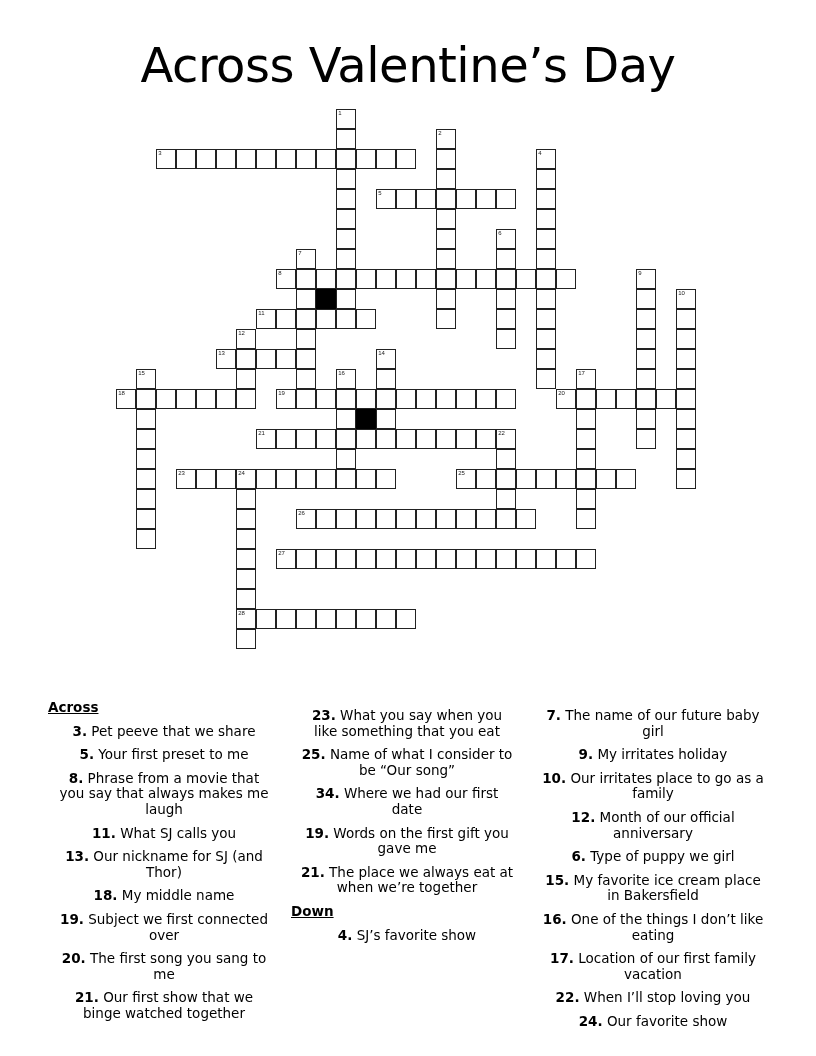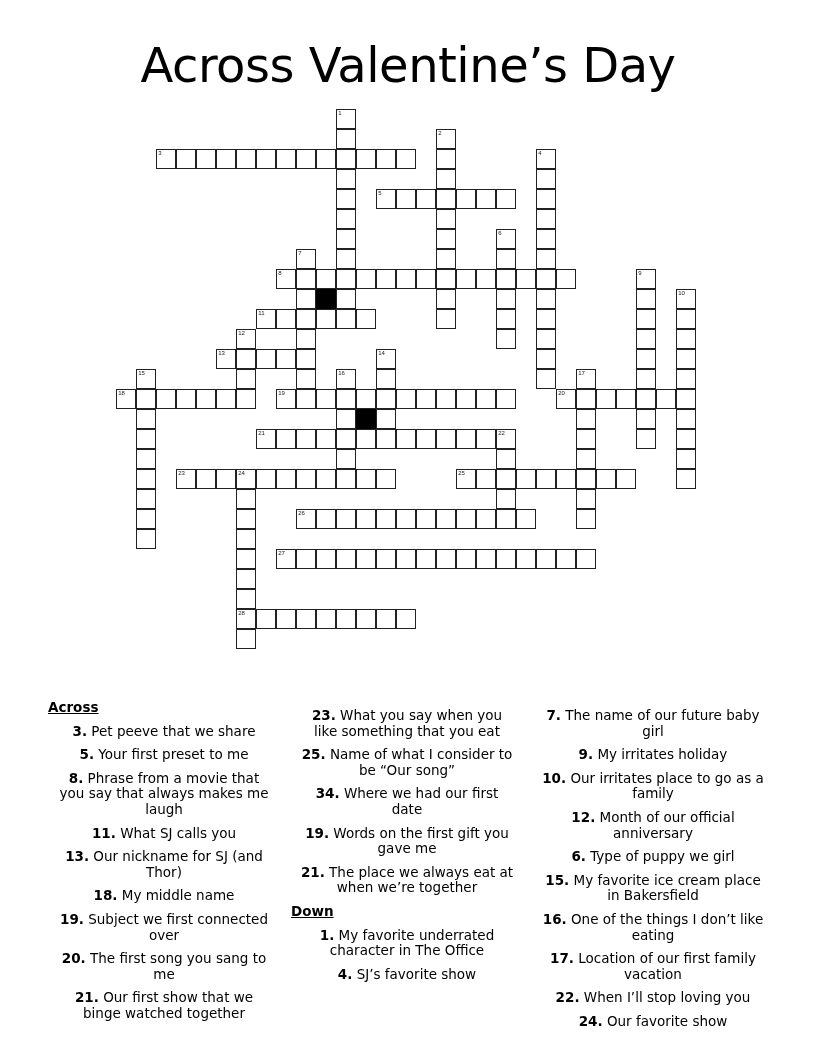--- a/index.html
+++ b/index.html
@@ -326,21 +326,20 @@
 <div class="clues col2">
   <div id="col2-list-a">
       <p class="clue"><b>23.</b><span> What you say when you like something that you eat</span></p>
       <p class="clue"><b>25.</b><span> Name of what I consider to be “Our song”</span></p>
       <p class="clue"><b>34.</b><span> Where we had our first date</span></p>
       <p class="clue"><b>19.</b><span> Words on the first gift you gave me</span></p>
       <p class="clue"><b>21.</b><span> The place we always eat at when we’re together</span></p>
     </div>
   <p class="heading">Down</p>
   <div id="col2-list-d">
-      <p class="clue"><b>1.</b><span> My favorite underrated character in The Office</span></p>
       <p class="clue"><b>4.</b><span> SJ’s favorite show</span></p>
     </div>
 </div>
 <div class="clues col3">
   <div id="col3-list">
       <p class="clue"><b>7.</b><span> The name of our future baby girl</span></p>
       <p class="clue"><b>9.</b><span> My irritates holiday</span></p>
       <p class="clue"><b>10.</b><span> Our irritates place to go as a family</span></p>
       <p class="clue"><b>12.</b><span> Month of our official anniversary</span></p>
       <p class="clue"><b>6.</b><span> Type of puppy we girl</span></p>

